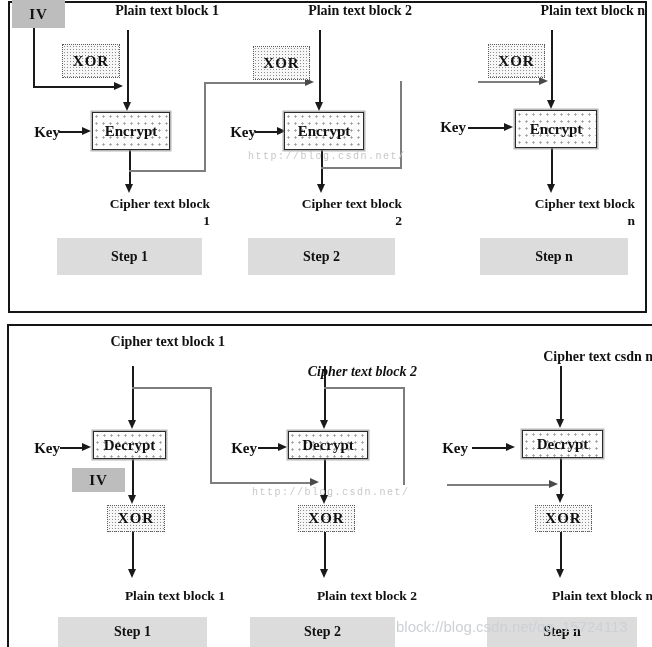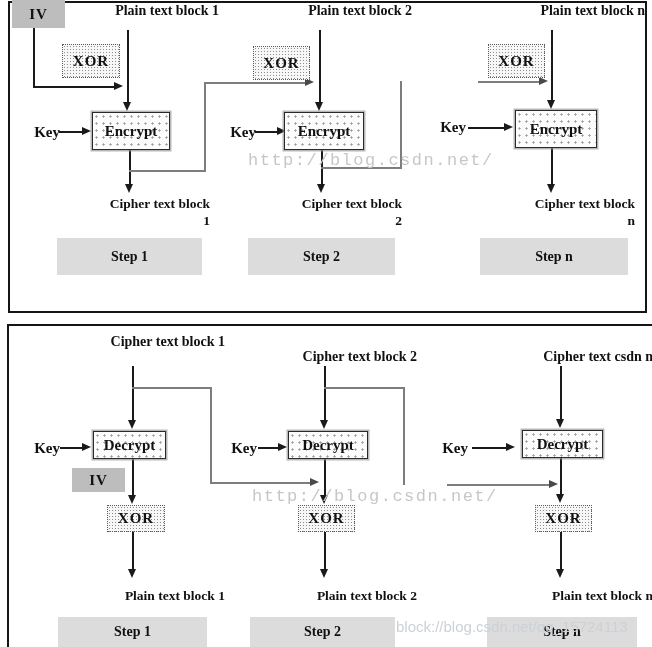--- a/index.html
+++ b/index.html
@@ -25,21 +25,21 @@
             background-color:#fcfcfc;
             background-image:radial-gradient(circle,#9d9d9d 0.9px,transparent 1.3px);
             background-size:7px 7px;box-sizing:border-box;}
   .vl{position:absolute;width:1.5px;background:#1a1a1a;z-index:1;}
   .hl{position:absolute;height:1.5px;background:#1a1a1a;z-index:1;}
   .gray{background:#7d7d7d;}
   .ad{position:absolute;width:0;height:0;border-left:4.5px solid transparent;border-right:4.5px solid transparent;
       border-top:9px solid #1a1a1a;z-index:1;}
   .ar{position:absolute;width:0;height:0;border-top:4.5px solid transparent;border-bottom:4.5px solid transparent;
       border-left:9px solid #1a1a1a;z-index:1;} .ar.gry{border-left-color:#4a4a4a;}
-  .wm-mono{position:absolute;font-family:"Liberation Mono",monospace;font-size:17px;color:#c7c7c7;
+  .wm-mono{position:absolute;font-family:"Liberation Mono",monospace;font-size:10px;color:#c7c7c7;
            letter-spacing:1.5px;z-index:5;white-space:nowrap;}
   .wm-sans{position:absolute;font-family:"Liberation Sans",sans-serif;font-size:15px;color:#ccd1d6;
            z-index:5;white-space:nowrap;}
 </style>
 </head>
 <body>
 
 <div class="stage">
 
   <div class="panel" style="left:8px;top:1px;width:639px;height:312px;"></div>
@@ -150,21 +150,21 @@
   <div class="xorbox" style="left:107px;top:505px;width:58px;height:27px;">
       <span>XOR</span>
     </div>
   <div class="vl" style="left:132px;top:532px;height:37px;"></div>
   <div class="ad" style="left:128px;top:569px;"></div>
   <div class="lbl in-lbl" style="left:45px;top:588px;font-size:13.5px;">Plain text block 1</div>
   <div class="stepbar" style="left:58px;top:617px;width:149px;height:30px;">
       <span>Step 1</span>
     </div>
 
-  <div class="lbl in-lbl" style="left:237px;top:349px;">Cipher text block 2</div>
+  <div class="lbl in-lbl" style="left:237px;top:364px;font-style:italic;">Cipher text block 2</div>
   <div class="vl" style="left:324px;top:366px;height:54px;"></div>
   <div class="ad" style="left:320px;top:420px;"></div>
   <div class="hl gray" style="left:324px;top:387px;width:81px;"></div>
   <div class="vl gray" style="left:403px;top:387px;height:98px;"></div>
   <div class="lbl key-lbl" style="left:215px;top:440px;">Key</div>
   <div class="hl" style="left:258px;top:447px;width:20px;"></div>
   <div class="ar" style="left:278px;top:443px;"></div>
   <div class="cryptbox" style="left:288px;top:431px;width:80px;height:28px;">
       <span>Decrypt</span>
     </div>

